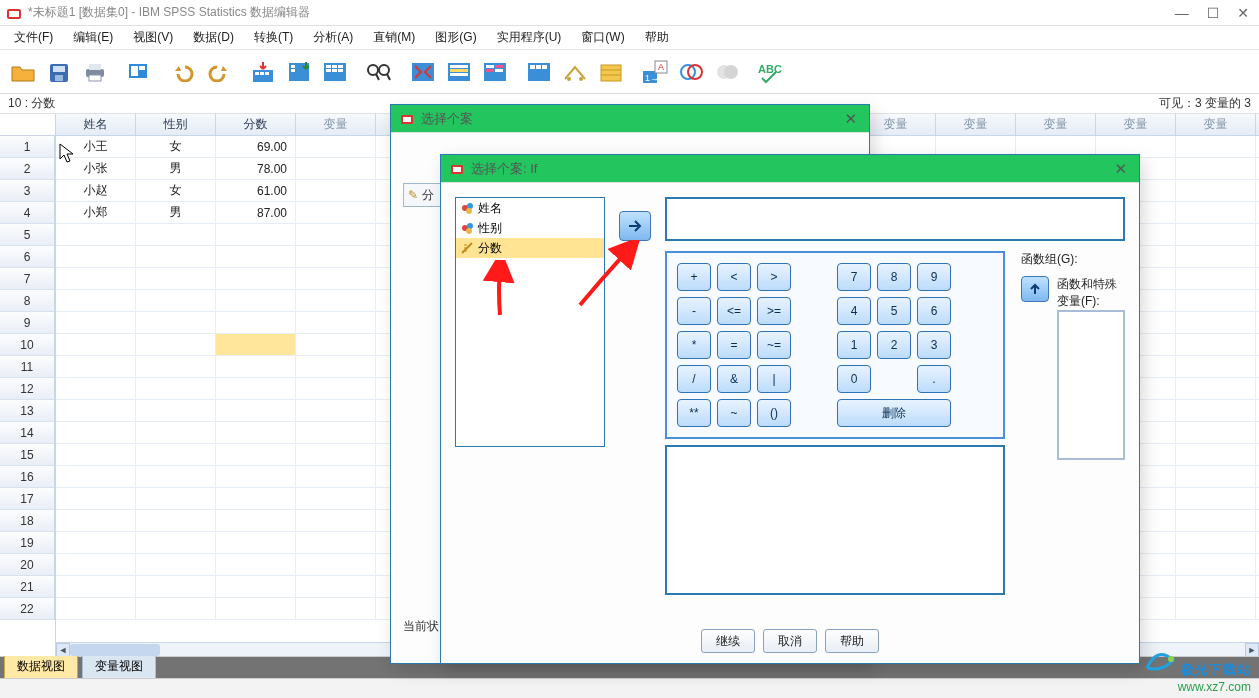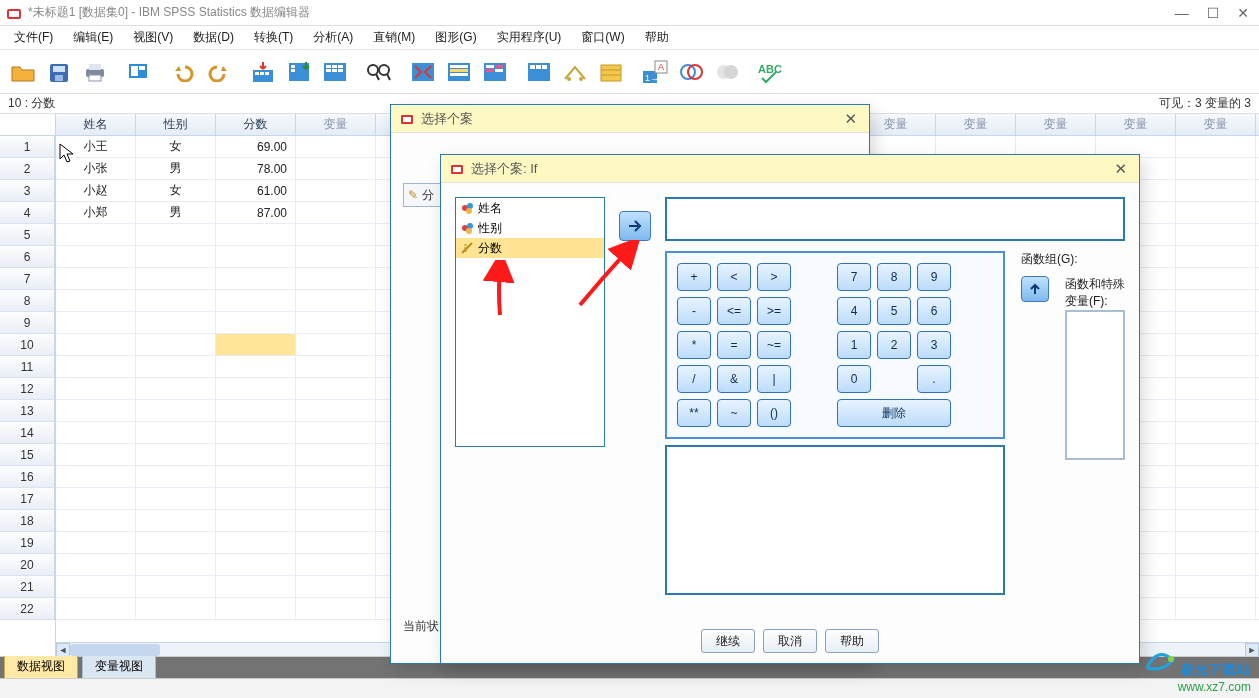--- a/index.html
+++ b/index.html
@@ -44,21 +44,21 @@
   
   .tabs { height:22px; background:#737373; display:flex; align-items:flex-end; border-top:1px solid #ccc;}
   .tab { padding:3px 12px; font-size:12px; border:1px solid #c7a94a; background:#ffe9a6; margin-left:4px; border-bottom:none;}
   .tab.inactive { background:#dbe6f3; border-color:#a9bdd6;}
 
   
   .statusbar { height:20px; background:#f3f3f3; border-top:1px solid #ccc;}
 
   
   .dialog { position:absolute; background:#fdfdfd; border:1px solid #2a7ab0; box-shadow: 4px 6px 16px rgba(0,0,0,.15);}
-  .dlg-title { height:28px; background:#fef9c3; display:flex; align-items:center; padding:0 8px; border-bottom:1px solid #e0e0e0; color:#555; font-size:13px;}
+  .dlg-title { height:28px; background:#22c55e; display:flex; align-items:center; padding:0 8px; border-bottom:1px solid #e0e0e0; color:#555; font-size:13px;}
   .dlg-title .dicon { width:16px; height:16px; margin-right:6px; display:flex; align-items:center; justify-content:center;}
   .dlg-title .x { margin-left:auto; font-size:15px; color:#555; padding:0 4px;}
 
   
   .dlg1 { left:390px; top:104px; width:480px; height:560px; z-index:5;}
   .dlg1 .body { padding:20px 12px; font-size:12px; color:#333;}
   .dlg1 .slot { height:24px; width:80px; border:1px solid #9fb7cf; background:#f5f7fa; display:flex; align-items:center; padding:0 4px; gap:4px;}
   .dlg1 .slot .sicon { color:#c08a1b;}
   .dlg1 .statuslbl { position:absolute; left:12px; bottom:28px; color:#333;}
 
@@ -77,21 +77,21 @@
   .keypad-wrap { border:2px solid #4b8fd4; padding:10px; background:#f7fbff; }
   .keypad { display:grid; grid-template-columns: repeat(8, 34px); grid-auto-rows:28px; gap:6px; }
   .kbtn { border:1px solid #2f72b6; background: linear-gradient(#e8f3ff,#bcdcfb); border-radius:4px; display:flex; align-items:center; justify-content:center; font-size:12px; color:#0b2e57;}
   .kbtn.wide3 { grid-column: span 3;}
   .rpanel { flex:1; display:flex; flex-direction:column; gap:6px;}
   .lbl { font-size:12px; color:#222;}
   .listbox { border:2px solid #a9bdd6; background:#fff; height:128px; overflow:hidden; position:relative;}
   .listbox .li { padding:2px 6px; font-size:12px; color:#222;}
   .listbox .sb { position:absolute; right:0; top:0; bottom:0; width:14px; background:#e5edf7; border-left:1px solid #c7d6e8;}
   .listbox .sb .thumb{ position:absolute; top:2px; left:2px; right:2px; height:30px; background:#b9cee9; border-radius:3px;}
-  .uparrow-row { display:flex; align-items:flex-start; gap:16px; margin-top:2px;}
+  .uparrow-row { display:flex; align-items:flex-start; gap:8px; margin-top:2px;}
   .bigbox { border:2px solid #2a7ab0; background:#fff; height:150px; margin-top:6px; width: 340px;}
   .fnbox { border:2px solid #a9bdd6; background:#fff; height:150px;}
   .dlg2 .btnrow { position:absolute; bottom:10px; left:0; right:0; display:flex; justify-content:center; gap:8px;}
   .pushbtn { min-width:54px; height:24px; border:1px solid #8aa2c0; background: linear-gradient(#fefefe,#e8eef6); border-radius:3px; font-size:12px; color:#222; display:flex; align-items:center; justify-content:center; padding:0 12px;}
 
   
   .arrow { position:absolute; z-index:50; pointer-events:none;}
 
   
   .watermark { position:absolute; right:8px; bottom:4px; z-index:100; text-align:right; font-size:13px; }

